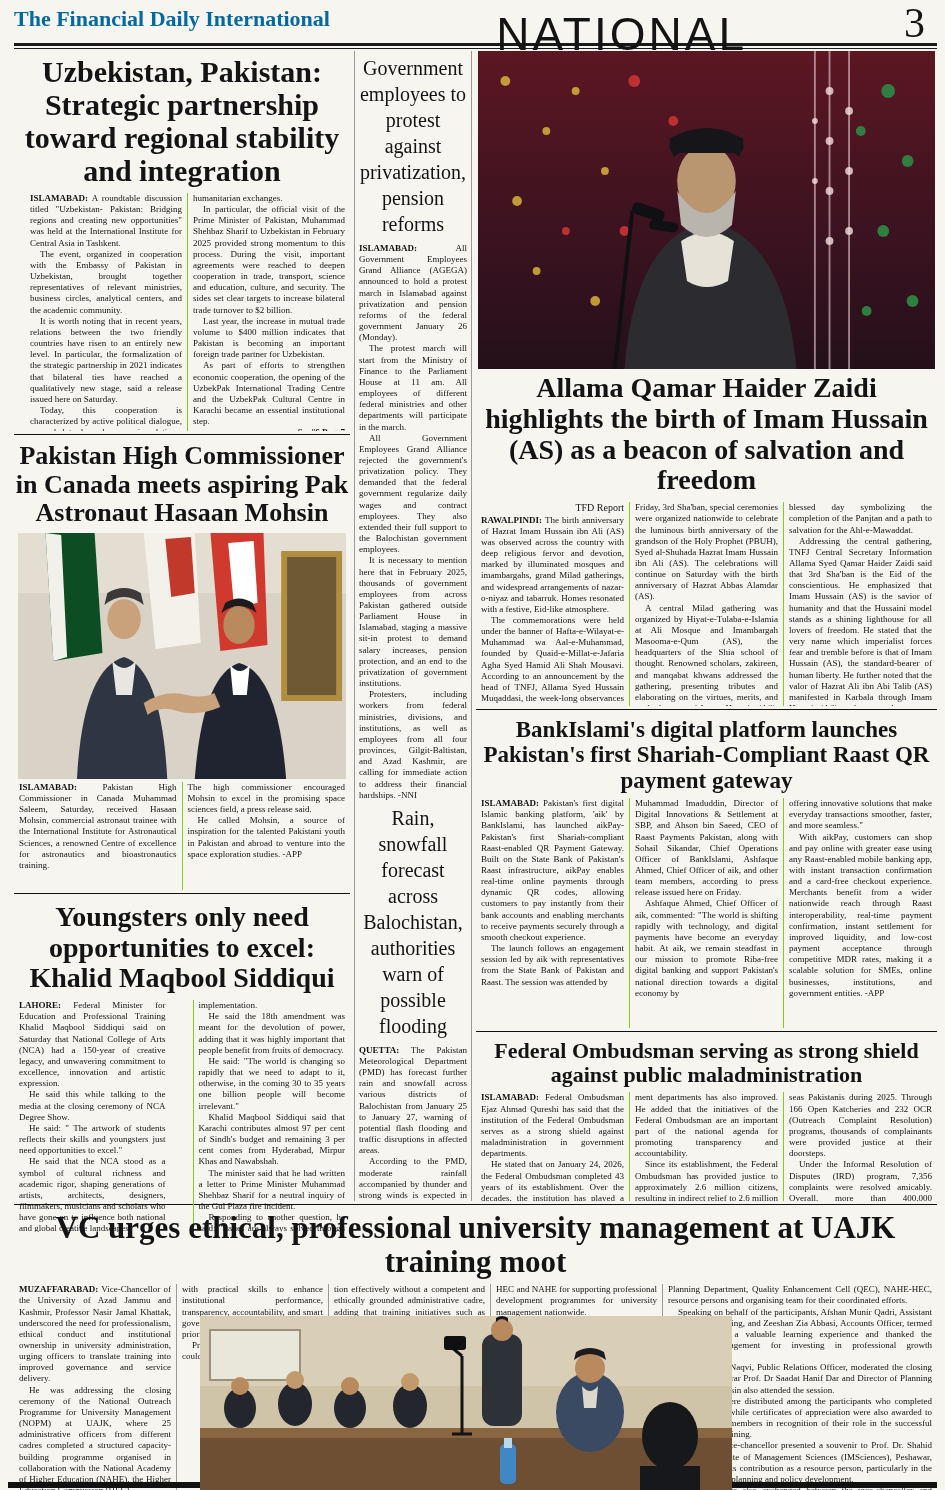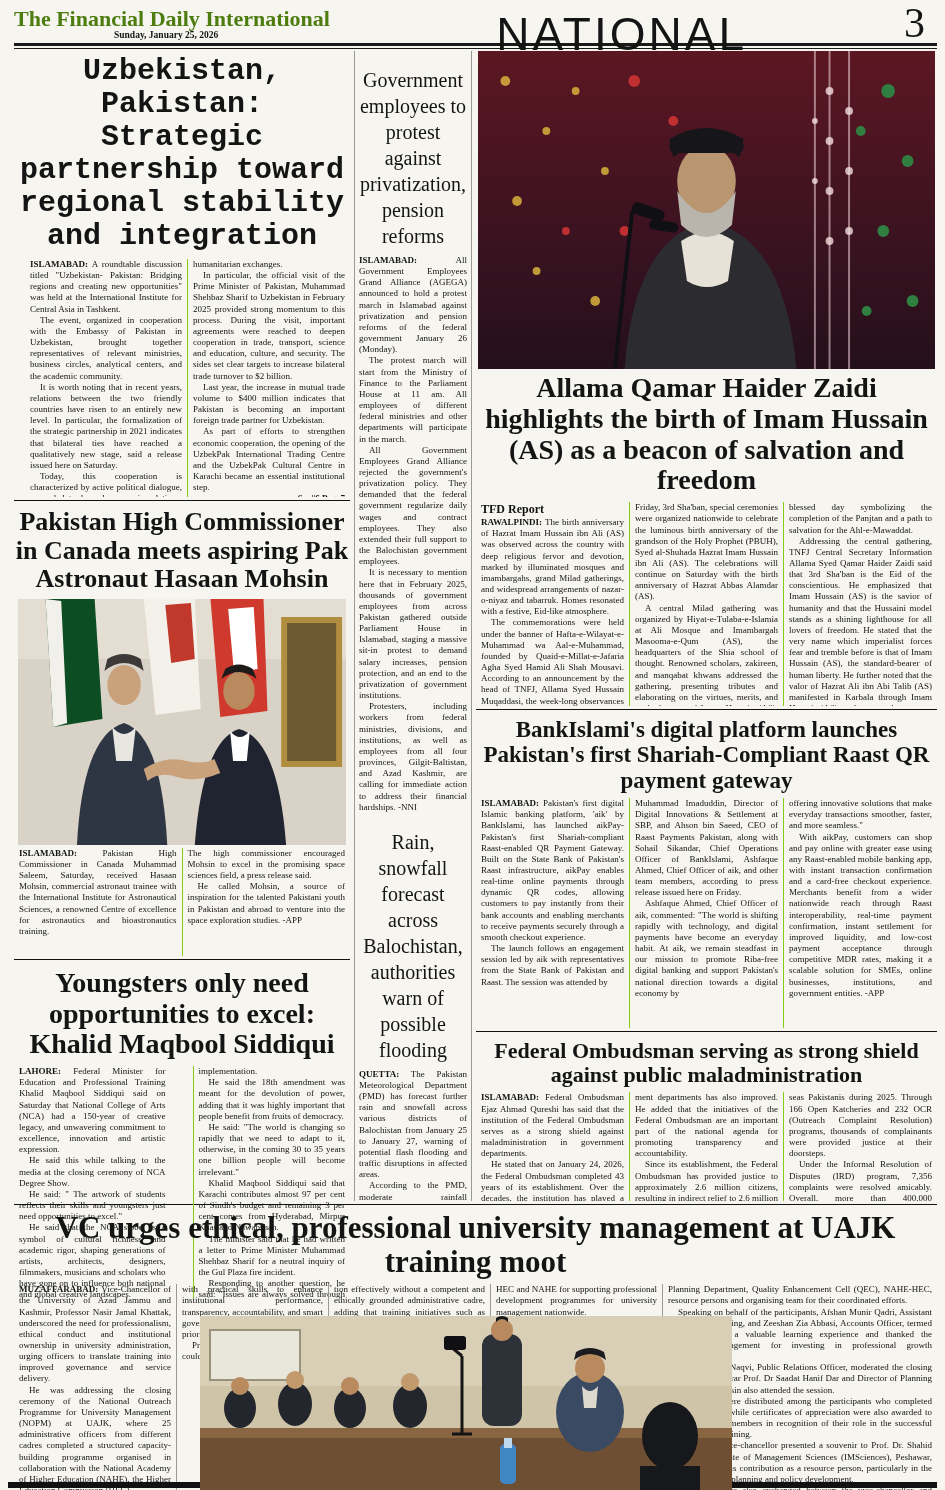--- a/index.html
+++ b/index.html
@@ -7,51 +7,51 @@
   body {
     width:945px; height:1490px; position:relative;
     background:#f6f5f0; color:#141414;
     font-family:"Liberation Serif", serif;
     overflow:hidden;
   }
   .page { position:absolute; inset:0; padding:3px 8px 0 14px; }
 
   
   .header { position:relative; height:40px; }
-  .masthead { color:#4d7c0f; font-size:22px; font-weight:bold; letter-spacing:0; line-height:1.05; padding-top:4px; }
+  .masthead { color:#0369a1; font-size:22px; font-weight:bold; letter-spacing:0; line-height:1.05; padding-top:4px; }
   .issue-date { font-size:9.5px; font-weight:bold; margin-left:100px; }
   .section-title { position:absolute; right:190px; top:4px; font-family:"Liberation Sans", sans-serif; font-size:46px; letter-spacing:3px; }
   .page-num { position:absolute; right:12px; top:-4px; font-size:42px; }
   .rule-double { border-top:3px solid #1a1a1a; border-bottom:1px solid #1a1a1a; height:6px; }
 
   
   .main { display:flex; height:1150px; margin-top:2px; }
   .blk-left  { width:336px; }
   .blk-mid   { width:118px; margin:0 4px; padding:0 4px; border-left:1px solid #9a9a94; border-right:1px solid #9a9a94; overflow:hidden; }
   .blk-right { flex:1; overflow:hidden; }
 
   h2 { margin:0; text-align:center; line-height:1.1; font-weight:bold; }
-  .h-uzbek  { font-size:30px; padding:4px 0 6px;font-family:Liberation Mono, monospace; }
+  .h-uzbek  { font-size:30px; padding:4px 0 6px; }
   .h-hc     { font-size:26px; padding:4px 0 5px; }
   .h-young  { font-size:28px; padding:5px 0 6px; }
-  .h-mid    { font-size:20px; font-weight:normal; line-height:1.3; padding:4px 0 6px;margin-top:12px; }
+  .h-mid    { font-size:20px; font-weight:normal; line-height:1.3; padding:4px 0 6px; }
   .h-allama { font-size:28px; padding:4px 2px 6px; }
   .h-bank   { font-size:23px; padding:4px 2px 5px; }
   .h-ombud  { font-size:22px; padding:4px 2px 5px; }
   .h-vc     { font-size:31px; padding:3px 0 5px; }
 
   .art-rule { border-top:1.5px solid #111; margin:3px 0; }
 
   .cols { display:flex; }
   .cols .c { flex:1; padding:0 5px; overflow:hidden; text-align:justify; }
   .cols .c + .c { border-left:1px solid #84cc16; }
   p { margin:0; font-size:9px; line-height:1.24; text-indent:10px; }
   .c p:first-child, .mid-body p:first-child { text-indent:0; }
   .jump { font-weight:bold; text-align:right; text-indent:0; }
-  .byline { text-align:left; font-weight:bold; font-size:12px; text-indent:0 !important; }
+  .byline { text-align:right; font-weight:normal; font-size:10px; text-indent:0 !important; }
 
   .mid-body { overflow:hidden; text-align:justify; }
 
   
   .uzbek-body  { height:238px;margin-left:11px; }
   .hc-photo    { height:246px; margin:0 4px; }
   .hc-caption  { height:108px; margin-top:3px; }
   .young-body  { height:232px;gap:22px; }
   .right-photo { height:318px; margin:0 2px; }
   .allama-body { height:204px; }
@@ -72,21 +72,20 @@
 
   .bottom-bar { position:absolute; left:8px; right:8px; bottom:2px; height:6px; background:#111; }
 </style>
 </head>
 <body>
 
 <div class="page">
 
   <div class="header">
     <div class="masthead">The Financial Daily International</div>
-    <div class="issue-date">Sunday, January 25, 2026</div>
     <div class="section-title">NATIONAL</div>
     <div class="page-num">3</div>
   </div>
   <div class="rule-double"></div>
 
   <div class="main">
 
     <div class="blk-left">
       <div>
         <h2 class="h-uzbek">Uzbekistan, Pakistan: Strategic partnership toward regional stability and integration</h2>

